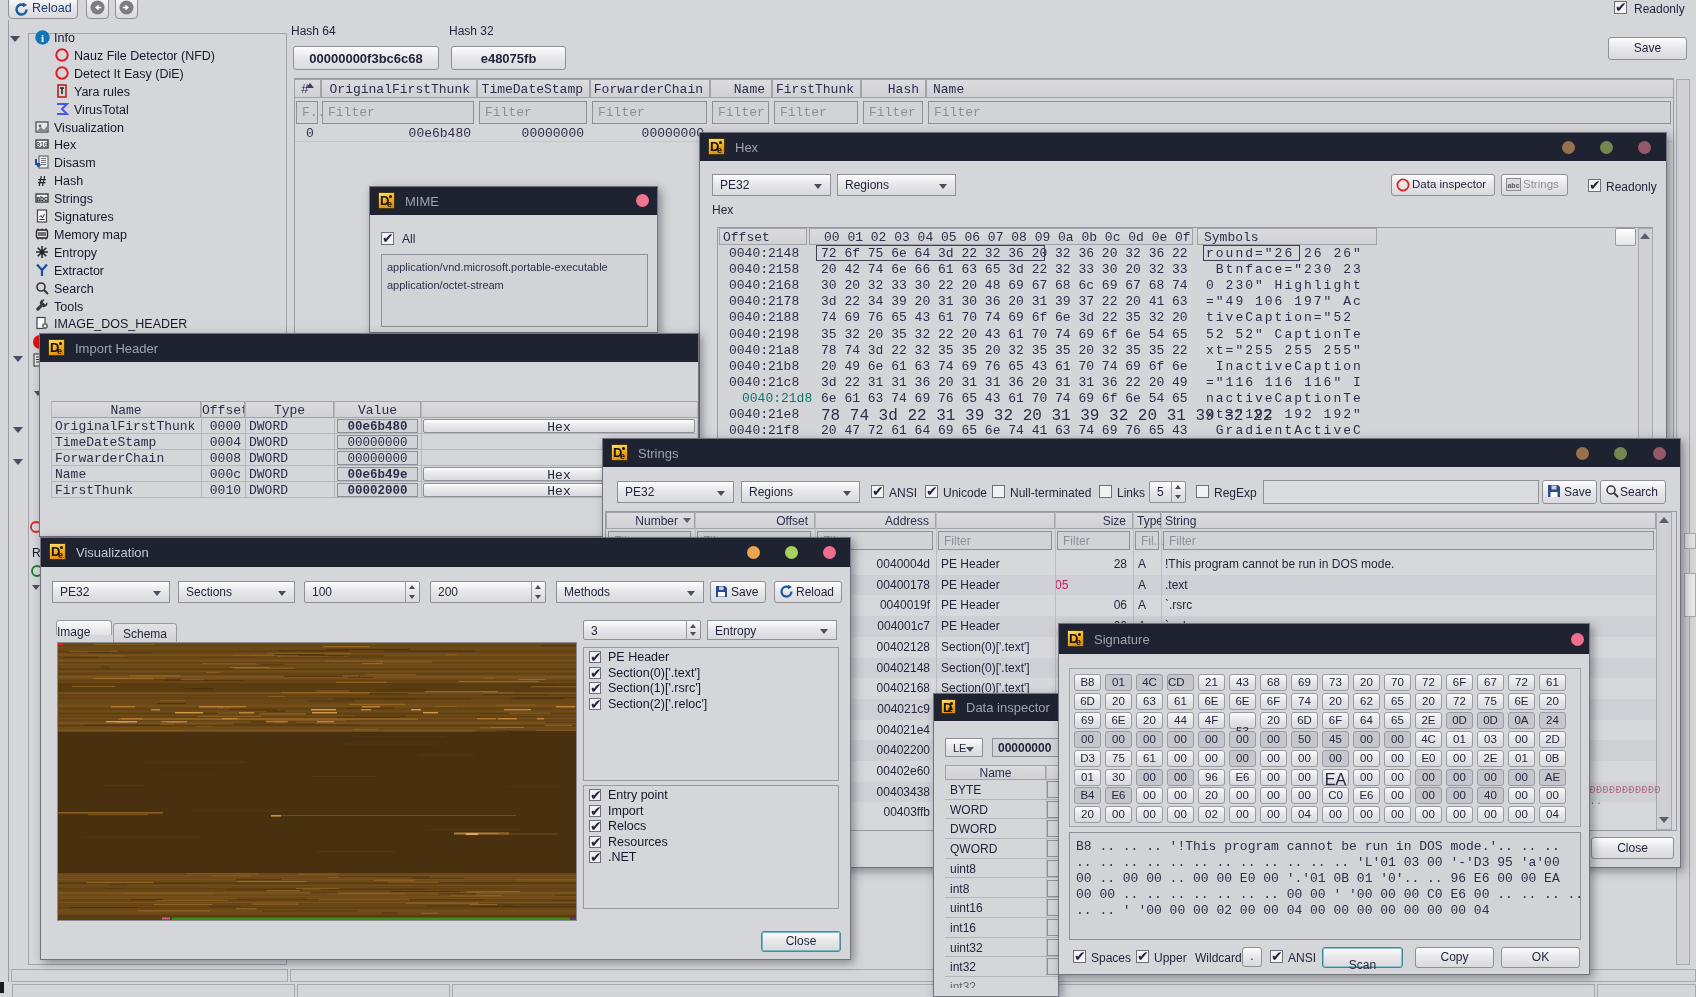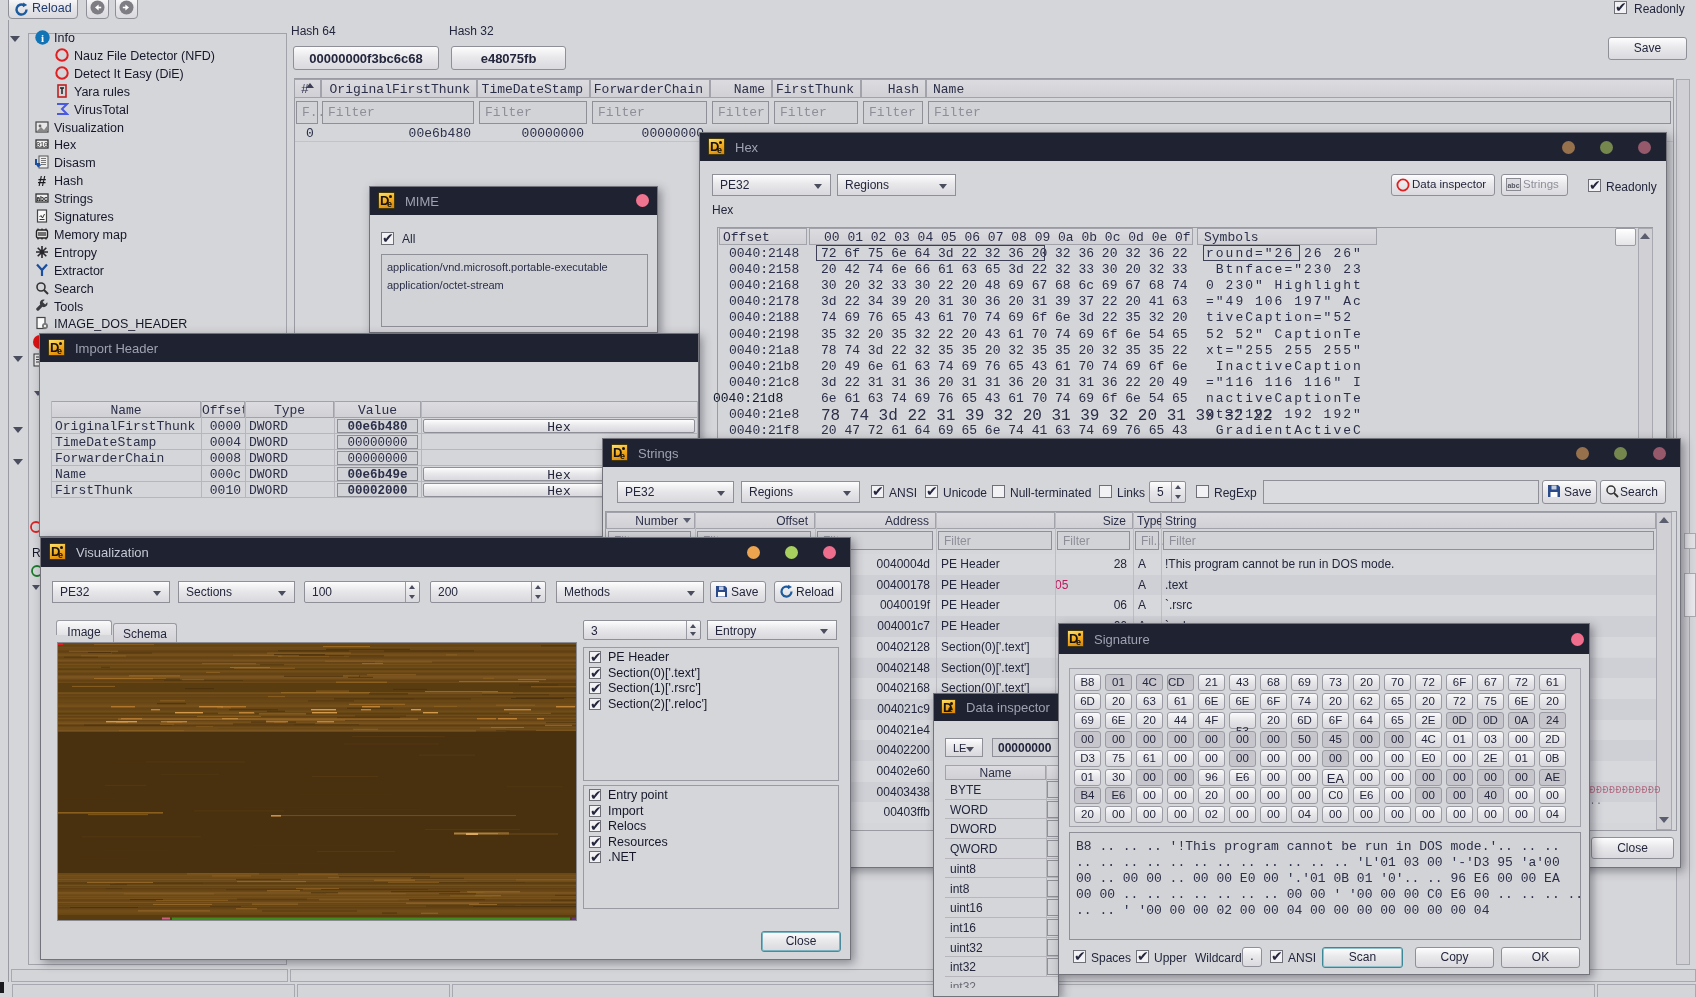--- a/index.html
+++ b/index.html
@@ -279,21 +279,21 @@
     <div class="abs mono" style="left:506px;top:193.49999999999997px;font-size:13px;color:#2c2f49;letter-spacing:2.0px;white-space:pre">52&nbsp;52"&nbsp;CaptionTe</div>
     <div class="abs mono" style="left:29px;top:209.59999999999997px;font-size:13px;color:#2c2f49">0040:21a8</div>
     <div class="abs mono" style="left:121px;top:209.59999999999997px;font-size:13px;color:#2c2f49;white-space:pre">78 74 3d 22 32 35 35 20 32 35 35 20 32 35 35 22</div>
     <div class="abs mono" style="left:506px;top:209.59999999999997px;font-size:13px;color:#2c2f49;letter-spacing:2.0px;white-space:pre">xt="255&nbsp;255&nbsp;255"</div>
     <div class="abs mono" style="left:29px;top:225.69999999999996px;font-size:13px;color:#2c2f49">0040:21b8</div>
     <div class="abs mono" style="left:121px;top:225.69999999999996px;font-size:13px;color:#2c2f49;white-space:pre">20 49 6e 61 63 74 69 76 65 43 61 70 74 69 6f 6e</div>
     <div class="abs mono" style="left:506px;top:225.69999999999996px;font-size:13px;color:#2c2f49;letter-spacing:2.0px;white-space:pre">&nbsp;InactiveCaption</div>
     <div class="abs mono" style="left:29px;top:241.79999999999995px;font-size:13px;color:#2c2f49">0040:21c8</div>
     <div class="abs mono" style="left:121px;top:241.79999999999995px;font-size:13px;color:#2c2f49;white-space:pre">3d 22 31 31 36 20 31 31 36 20 31 31 36 22 20 49</div>
     <div class="abs mono" style="left:506px;top:241.79999999999995px;font-size:13px;color:#2c2f49;letter-spacing:2.0px;white-space:pre">="116&nbsp;116&nbsp;116"&nbsp;I</div>
-    <div class="abs mono" style="left:13px;top:257.9px;font-size:13px;color:#0f172a">0040:21d8</div>
+    <div class="abs mono" style="left:42px;top:257.9px;font-size:13px;color:#0f766e">0040:21d8</div>
     <div class="abs mono" style="left:121px;top:257.9px;font-size:13px;color:#2c2f49;white-space:pre">6e 61 63 74 69 76 65 43 61 70 74 69 6f 6e 54 65</div>
     <div class="abs mono" style="left:506px;top:257.9px;font-size:13px;color:#2c2f49;letter-spacing:2.0px;white-space:pre">nactiveCaptionTe</div>
     <div class="abs mono" style="left:29px;top:274.0px;font-size:13px;color:#2c2f49">0040:21e8</div>
     <div class="abs mono" style="left:121px;top:274.0px;font-size:16px;color:#2c2f49;white-space:pre">78 74 3d 22 31 39 32 20 31 39 32 20 31 39 32 22</div>
     <div class="abs mono" style="left:506px;top:274.0px;font-size:13px;color:#2c2f49;letter-spacing:2.0px;white-space:pre">xt="192&nbsp;192&nbsp;192"</div>
     <div class="abs mono" style="left:29px;top:290.1px;font-size:13px;color:#2c2f49">0040:21f8</div>
     <div class="abs mono" style="left:121px;top:290.1px;font-size:13px;color:#2c2f49;white-space:pre">20 47 72 61 64 69 65 6e 74 41 63 74 69 76 65 43</div>
     <div class="abs mono" style="left:506px;top:290.1px;font-size:13px;color:#2c2f49;letter-spacing:2.0px;white-space:pre">&nbsp;GradientActiveC</div>
     <div class="hexsel" style="left:116px;top:112px;width:229px;height:16px"></div>
     <div class="hexsel" style="left:503px;top:112px;width:97px;height:16px"></div>
@@ -507,21 +507,21 @@
       <rect x="4" y="1.5" width="4.5" height="3.5" fill="#c3cde2"></rect>
       <rect x="3" y="7" width="7" height="4.5" fill="#fff"></rect>
     </svg>
     <div class="lbl" style="left:690px;top:47px;font-size:12px;color:#23263c;">Save</div>
     <div class="btn" style="left:733px;top:43px;width:68px;height:22px;padding-top:3px;font-size:12px;"></div>
     <svg class="abs" style="left:738px;top:46px" width="15" height="15">
       <path d="M12.5 7.5 a5 5 0 1 1 -2.2-4.1" fill="none" stroke="#1c5a9e" stroke-width="2.2"></path>
       <path d="M9.2 0.7 l3.8 2.4 -4.1 2.1 z" fill="#1c5a9e"></path>
     </svg>
     <div class="lbl" style="left:755px;top:47px;font-size:12px;color:#23263c;">Reload</div>
-    <div class="abs" style="left:15px;top:82px;width:56px;height:15px;background:linear-gradient(#fafafb,#e2e2e6);border:1px solid #9a9aa2;border-bottom:none;border-radius:3px 3px 0 0;text-align:center;padding-top:4px;font-size:12px">Image</div>
+    <div class="abs" style="left:15px;top:82px;width:56px;height:15px;background:linear-gradient(#fafafb,#e2e2e6);border:1px solid #9a9aa2;border-bottom:none;border-radius:3px 3px 0 0;padding-top:4px;font-size:12px">Image</div>
     <div class="abs" style="left:72px;top:85px;width:64px;height:20px;background:linear-gradient(#e2e2e6,#d0d0d5);border:1px solid #9a9aa2;border-bottom:none;border-radius:3px 3px 0 0;text-align:center;padding-top:3px;font-size:12px">Schema</div>
     <div class="abs" style="left:16px;top:104px;width:520px;height:279px;border:1px solid #8a8a92"><svg width="518" height="277">
         <rect x="0" y="0" width="518" height="277" fill="#49300e"></rect>
         <rect x="0" y="0.0" width="518" height="2" fill="#6f4c18"></rect>
         <rect x="0" y="1.7" width="518" height="2" fill="#654314"></rect>
         <rect x="0" y="3.4" width="518" height="2" fill="#6f4c18"></rect>
         <rect x="0" y="5.1" width="518" height="2" fill="#6f4c18"></rect>
         <rect x="0" y="6.8" width="518" height="2" fill="#654314"></rect>
         <rect x="0" y="8.5" width="518" height="2" fill="#654314"></rect>
         <rect x="0" y="10.2" width="518" height="2" fill="#75501a"></rect>
@@ -968,21 +968,21 @@
     <div class="abs" style="left:449px;top:125.6px;width:27px;height:17px;background:linear-gradient(#fbfbfc,#e8e8eb 45%,#d8d8dd);border:1px solid #9a9aa2;border-radius:3px;text-align:center;font-size:11.5px;color:#23263c;padding-top:1px">01</div>
     <div class="abs" style="left:480px;top:125.6px;width:27px;height:17px;background:linear-gradient(#fbfbfc,#e8e8eb 45%,#d8d8dd);border:1px solid #9a9aa2;border-radius:3px;text-align:center;font-size:11.5px;color:#23263c;padding-top:1px">0B</div>
     <div class="abs" style="left:15px;top:144.5px;width:27px;height:17px;background:linear-gradient(#fbfbfc,#e8e8eb 45%,#d8d8dd);border:1px solid #9a9aa2;border-radius:3px;text-align:center;font-size:11.5px;color:#23263c;padding-top:1px">01</div>
     <div class="abs" style="left:46px;top:144.5px;width:27px;height:17px;background:linear-gradient(#fbfbfc,#e8e8eb 45%,#d8d8dd);border:1px solid #9a9aa2;border-radius:3px;text-align:center;font-size:11.5px;color:#23263c;padding-top:1px">30</div>
     <div class="abs" style="left:77px;top:144.5px;width:27px;height:17px;background:#c6c6cc;border:1px solid #9a9aa2;border-radius:3px;text-align:center;font-size:11.5px;color:#23263c;padding-top:1px">00</div>
     <div class="abs" style="left:108px;top:144.5px;width:27px;height:17px;background:#c6c6cc;border:1px solid #9a9aa2;border-radius:3px;text-align:center;font-size:11.5px;color:#23263c;padding-top:1px">00</div>
     <div class="abs" style="left:139px;top:144.5px;width:27px;height:17px;background:linear-gradient(#fbfbfc,#e8e8eb 45%,#d8d8dd);border:1px solid #9a9aa2;border-radius:3px;text-align:center;font-size:11.5px;color:#23263c;padding-top:1px">96</div>
     <div class="abs" style="left:170px;top:144.5px;width:27px;height:17px;background:linear-gradient(#fbfbfc,#e8e8eb 45%,#d8d8dd);border:1px solid #9a9aa2;border-radius:3px;text-align:center;font-size:11.5px;color:#23263c;padding-top:1px">E6</div>
     <div class="abs" style="left:201px;top:144.5px;width:27px;height:17px;background:linear-gradient(#fbfbfc,#e8e8eb 45%,#d8d8dd);border:1px solid #9a9aa2;border-radius:3px;text-align:center;font-size:11.5px;color:#23263c;padding-top:1px">00</div>
     <div class="abs" style="left:232px;top:144.5px;width:27px;height:17px;background:linear-gradient(#fbfbfc,#e8e8eb 45%,#d8d8dd);border:1px solid #9a9aa2;border-radius:3px;text-align:center;font-size:11.5px;color:#23263c;padding-top:1px">00</div>
-    <div class="abs" style="left:263px;top:144.5px;width:27px;height:17px;background:linear-gradient(#fbfbfc,#e8e8eb 45%,#d8d8dd);border:1px solid #9a9aa2;border-radius:3px;text-align:center;font-size:13px;color:#23263c;padding-top:1px">EA</div>
+    <div class="abs" style="left:263px;top:144.5px;width:27px;height:17px;background:linear-gradient(#fbfbfc,#e8e8eb 45%,#d8d8dd);border:1px solid #9a9aa2;border-radius:3px;text-align:center;font-size:16px;color:#23263c;padding-top:1px">EA</div>
     <div class="abs" style="left:294px;top:144.5px;width:27px;height:17px;background:linear-gradient(#fbfbfc,#e8e8eb 45%,#d8d8dd);border:1px solid #9a9aa2;border-radius:3px;text-align:center;font-size:11.5px;color:#23263c;padding-top:1px">00</div>
     <div class="abs" style="left:325px;top:144.5px;width:27px;height:17px;background:linear-gradient(#fbfbfc,#e8e8eb 45%,#d8d8dd);border:1px solid #9a9aa2;border-radius:3px;text-align:center;font-size:11.5px;color:#23263c;padding-top:1px">00</div>
     <div class="abs" style="left:356px;top:144.5px;width:27px;height:17px;background:#c6c6cc;border:1px solid #9a9aa2;border-radius:3px;text-align:center;font-size:11.5px;color:#23263c;padding-top:1px">00</div>
     <div class="abs" style="left:387px;top:144.5px;width:27px;height:17px;background:#c6c6cc;border:1px solid #9a9aa2;border-radius:3px;text-align:center;font-size:11.5px;color:#23263c;padding-top:1px">00</div>
     <div class="abs" style="left:418px;top:144.5px;width:27px;height:17px;background:#c6c6cc;border:1px solid #9a9aa2;border-radius:3px;text-align:center;font-size:11.5px;color:#23263c;padding-top:1px">00</div>
     <div class="abs" style="left:449px;top:144.5px;width:27px;height:17px;background:#c6c6cc;border:1px solid #9a9aa2;border-radius:3px;text-align:center;font-size:11.5px;color:#23263c;padding-top:1px">00</div>
     <div class="abs" style="left:480px;top:144.5px;width:27px;height:17px;background:#c6c6cc;border:1px solid #9a9aa2;border-radius:3px;text-align:center;font-size:11.5px;color:#23263c;padding-top:1px">AE</div>
     <div class="abs" style="left:15px;top:163.4px;width:27px;height:17px;background:#c6c6cc;border:1px solid #9a9aa2;border-radius:3px;text-align:center;font-size:11.5px;color:#23263c;padding-top:1px">B4</div>
     <div class="abs" style="left:46px;top:163.4px;width:27px;height:17px;background:#c6c6cc;border:1px solid #9a9aa2;border-radius:3px;text-align:center;font-size:11.5px;color:#23263c;padding-top:1px">E6</div>
     <div class="abs" style="left:77px;top:163.4px;width:27px;height:17px;background:linear-gradient(#fbfbfc,#e8e8eb 45%,#d8d8dd);border:1px solid #9a9aa2;border-radius:3px;text-align:center;font-size:11.5px;color:#23263c;padding-top:1px">00</div>
@@ -1022,15 +1022,15 @@
     <div class="abs mono" style="left:17px;top:263px;font-size:13px;letter-spacing:0px;color:#2c2f49;white-space:pre">00&nbsp;00&nbsp;..&nbsp;..&nbsp;..&nbsp;..&nbsp;..&nbsp;..&nbsp;..&nbsp;00&nbsp;00&nbsp;'&nbsp;'00&nbsp;00&nbsp;00&nbsp;C0&nbsp;E6&nbsp;00&nbsp;..&nbsp;..&nbsp;..&nbsp;..</div>
     <div class="abs mono" style="left:17px;top:279px;font-size:13px;letter-spacing:0px;color:#2c2f49;white-space:pre">..&nbsp;..&nbsp;'&nbsp;'00&nbsp;00&nbsp;00&nbsp;02&nbsp;00&nbsp;00&nbsp;04&nbsp;00&nbsp;00&nbsp;00&nbsp;00&nbsp;00&nbsp;00&nbsp;00&nbsp;04</div>
     <div class="chk c" style="left:14px;top:326px;width:13px;height:13px"></div>
     <div class="lbl" style="left:32px;top:327px;font-size:12px;color:#23263c;">Spaces</div>
     <div class="chk c" style="left:77px;top:326px;width:13px;height:13px"></div>
     <div class="lbl" style="left:95px;top:327px;font-size:12px;color:#23263c;">Upper</div>
     <div class="lbl" style="left:136px;top:327px;font-size:12px;color:#23263c;">Wildcard</div>
     <div class="btn" style="left:183px;top:323px;width:20px;height:20px;padding-top:1px;font-size:12px;">.</div>
     <div class="chk c" style="left:211px;top:326px;width:13px;height:13px"></div>
     <div class="lbl" style="left:229px;top:327px;font-size:12px;color:#23263c;">ANSI</div>
-    <div class="btn" style="left:263px;top:323px;width:81px;height:21px;padding-top:2px;font-size:12px;border-color:#3d8896;box-shadow:0 0 0 1px #8fc2cc inset">Scan</div>
+    <div class="btn" style="left:263px;top:323px;width:81px;height:21px;padding-top:10px;font-size:12px;border-color:#3d8896;box-shadow:0 0 0 1px #8fc2cc inset">Scan</div>
     <div class="btn" style="left:356px;top:323px;width:79px;height:21px;padding-top:2px;font-size:12px;">Copy</div>
     <div class="btn" style="left:442px;top:323px;width:79px;height:21px;padding-top:2px;font-size:12px;">OK</div>
   </div>
 </body></html>

